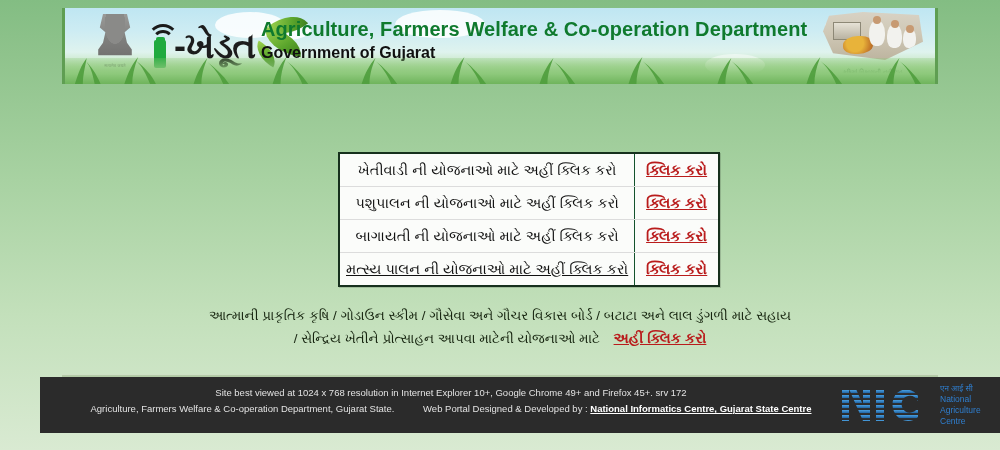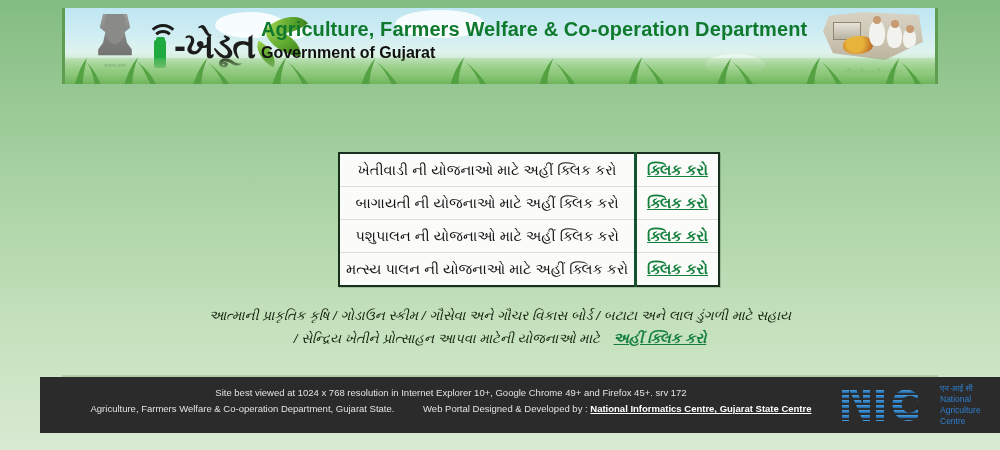--- a/index.html
+++ b/index.html
@@ -201,52 +201,51 @@
     box-shadow: 1px 1px 0 rgba(0,0,0,.15);
   }
   .scheme-table td {
     padding: 7px 6px;
     font-size: 14.5px;
     color: #111;
     border-bottom: 1px solid #dcdcdc;
     vertical-align: middle;
     font-family: "Liberation Sans", sans-serif;
   }
-  .scheme-table tr:last-child td { border-bottom: none; }
+  .scheme-table tr:last-child td { border-bottom: none; text-decoration: underline; }
   .cell-label {
     text-align: center;
     padding-right: 10px;
-    border-right: 3px solid #14532d;
+    border-right: 1px solid #14532d;
     white-space: nowrap;
   }
   .cell-link {
     text-align: center;
     width: 96px;
     white-space: nowrap;
   }
   .cell-link a,
   .inline-link {
-    color: #15803d;
+    color: #b91c1c;
     font-weight: bold;
     text-decoration: underline;
     font-size: 15px;
     cursor: pointer;
   }
 
   
   .extra-note {
     position: absolute;
     left: 120px;
     right: 120px;
     top: 306px;
     text-align: center;
     font-size: 13.5px;
     color: #16240f;
     line-height: 1.55;
-    font-style: italic;
   }
   .extra-note .inline-link { margin-left: 10px; font-size: 14.5px; }
 
   
   .terms-bar {
     position: absolute;
     left: 62px;
     top: 374px;
     width: 876px;
     height: 20px;
@@ -390,27 +389,27 @@
 
 <table class="scheme-table">
   <tbody>
     <tr>
       <td class="cell-label">ખેતીવાડી ની યોજનાઓ માટે અહીં ક્લિક કરો</td>
       <td class="cell-link">
         <a>ક્લિક કરો</a>
       </td>
     </tr>
     <tr>
-      <td class="cell-label">બાગાયતી ની યોજનાઓ માટે અહીં ક્લિક કરો</td>
+      <td class="cell-label">પશુપાલન ની યોજનાઓ માટે અહીં ક્લિક કરો</td>
       <td class="cell-link">
         <a>ક્લિક કરો</a>
       </td>
     </tr>
     <tr>
-      <td class="cell-label">પશુપાલન ની યોજનાઓ માટે અહીં ક્લિક કરો</td>
+      <td class="cell-label">બાગાયતી ની યોજનાઓ માટે અહીં ક્લિક કરો</td>
       <td class="cell-link">
         <a>ક્લિક કરો</a>
       </td>
     </tr>
     <tr>
       <td class="cell-label">મત્સ્ય પાલન ની યોજનાઓ માટે અહીં ક્લિક કરો</td>
       <td class="cell-link">
         <a>ક્લિક કરો</a>
       </td>
     </tr>

